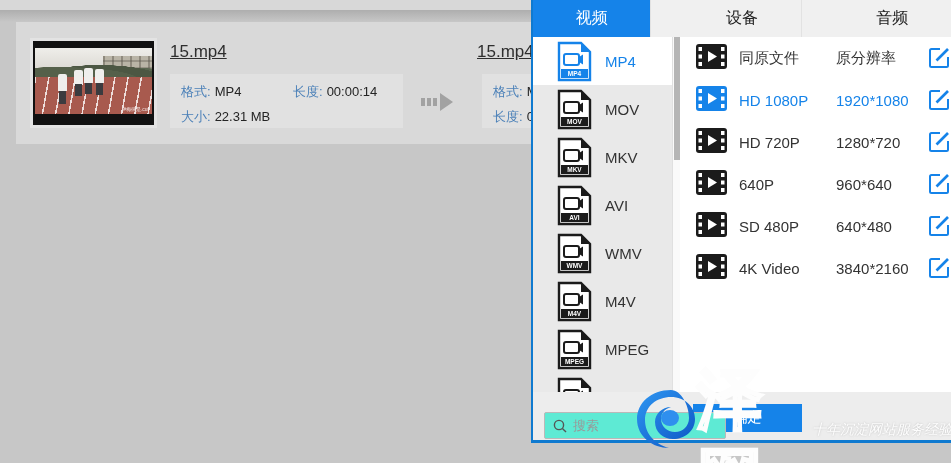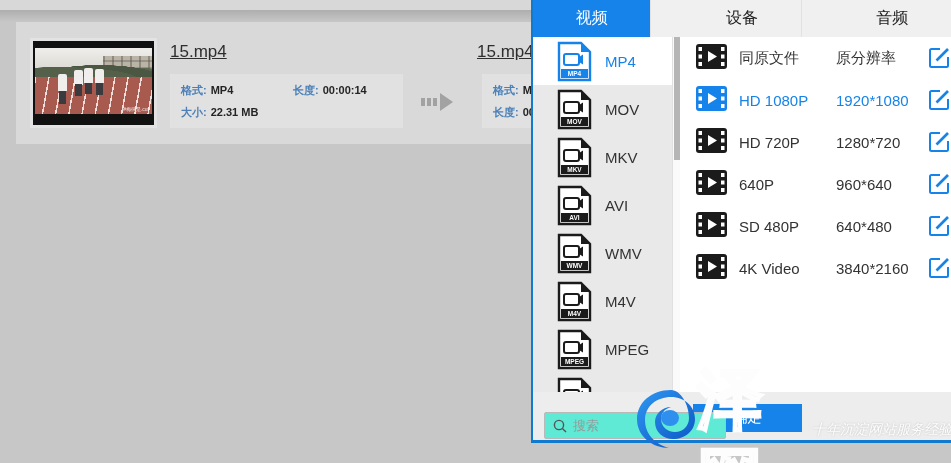--- a/index.html
+++ b/index.html
@@ -27,21 +27,21 @@
                            radial-gradient(ellipse at 85% 100%, #5a6650 0 55%, transparent 56%), #00000000; }
   .thumb .track { position:absolute; left:0; top:44%; width:100%; height:56%; background:#a85a4e;
                 background-image:repeating-linear-gradient(100deg, rgba(255,255,255,.8) 0 1.5px, transparent 1.5px 13px); }
   .thumb .fig { position:absolute; width:9px; height:26px; }
   .thumb .fig:before { content:""; position:absolute; left:0; top:0; width:100%; height:55%; background:#efeeec; border-radius:2px 2px 0 0; }
   .thumb .fig:after { content:""; position:absolute; left:1px; bottom:0; width:7px; height:46%; background:#3b3b3f; }
   .thumb .wm { position:absolute; right:3px; bottom:2px; font-size:5px; color:rgba(255,255,255,.85); }
 
   .file-title { position:absolute; left:170px; top:42px; font-size:17px; color:#2e2e2e; white-space:nowrap;text-decoration:underline; }
   .infobox { position:absolute; top:74px; height:54px; background:#e1e1e1; padding:9px 0 0 11px; }
-  .infobox .grid { display:grid; grid-template-columns:112px auto; row-gap:7px; font-size:11px; white-space:nowrap;font-weight:bold; }
+  .infobox .grid { display:grid; grid-template-columns:112px auto; row-gap:7px; font-size:13px; white-space:nowrap; }
   .lbl { color:#4b80b8; margin-right:4px; }
   .val { color:#242424; }
   #infobox-src { left:170px; width:233px; }
   #infobox-out { left:482px; width:230px; }
   #infobox-out .grid { grid-template-columns:auto; }
   #file-title-out { left:477px; }
 
   .convert-arrow { position:absolute; left:421px; top:91px; }
 
   

